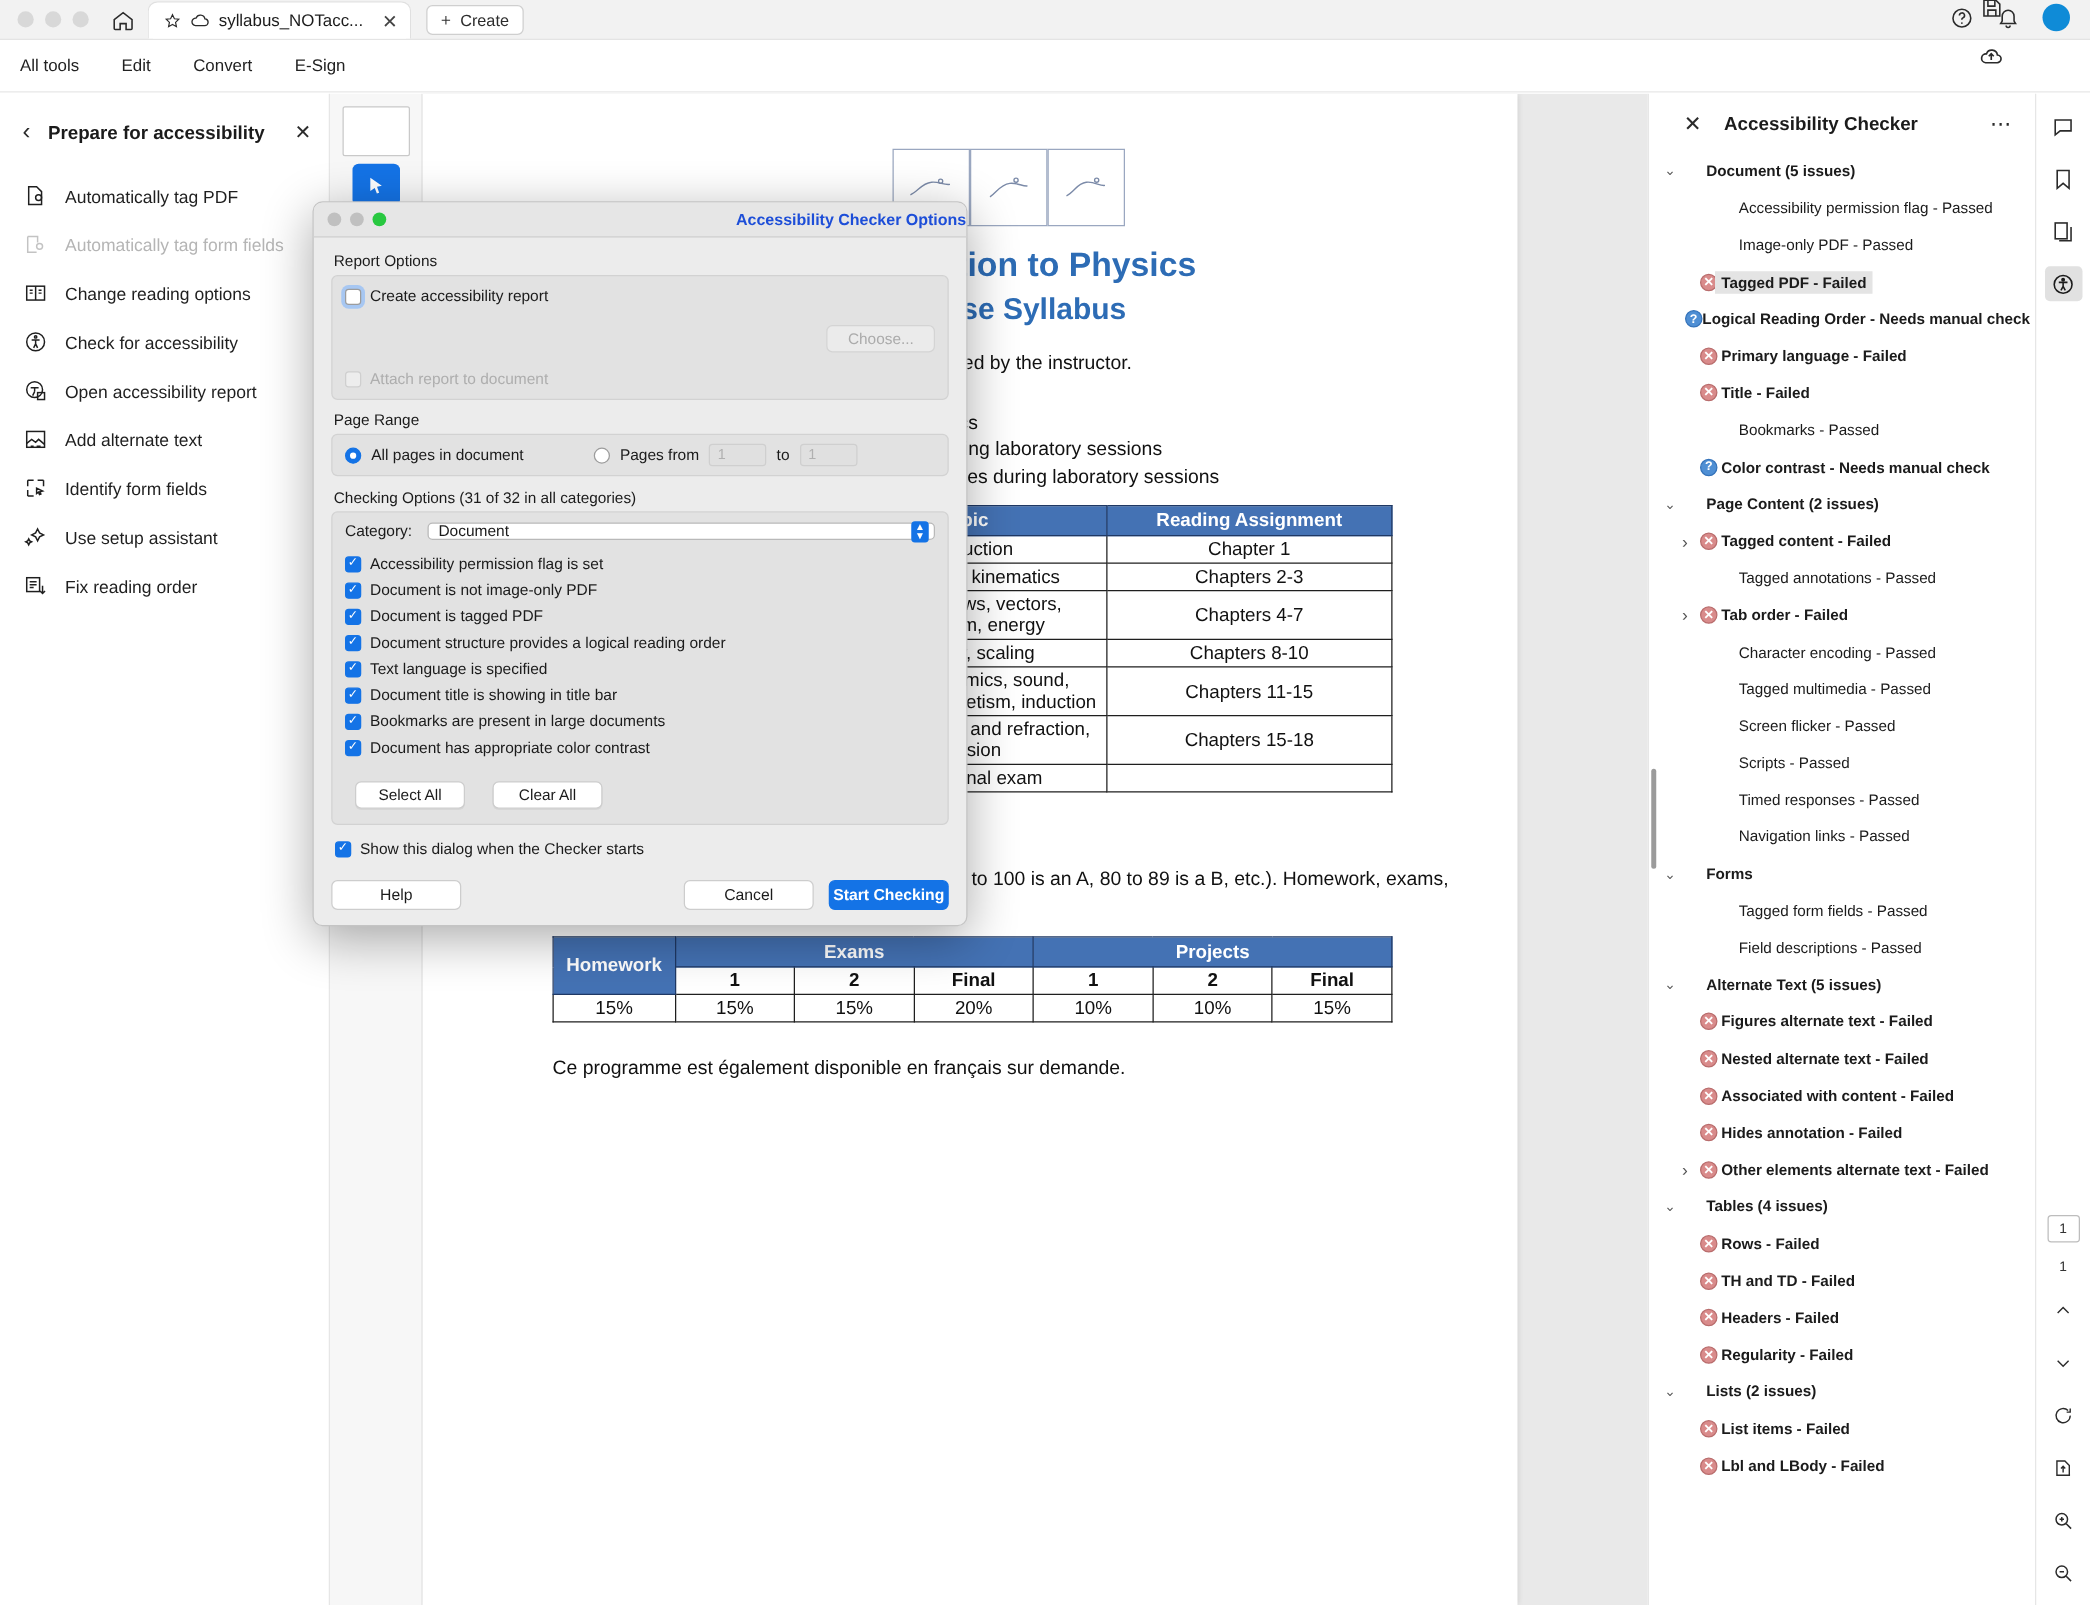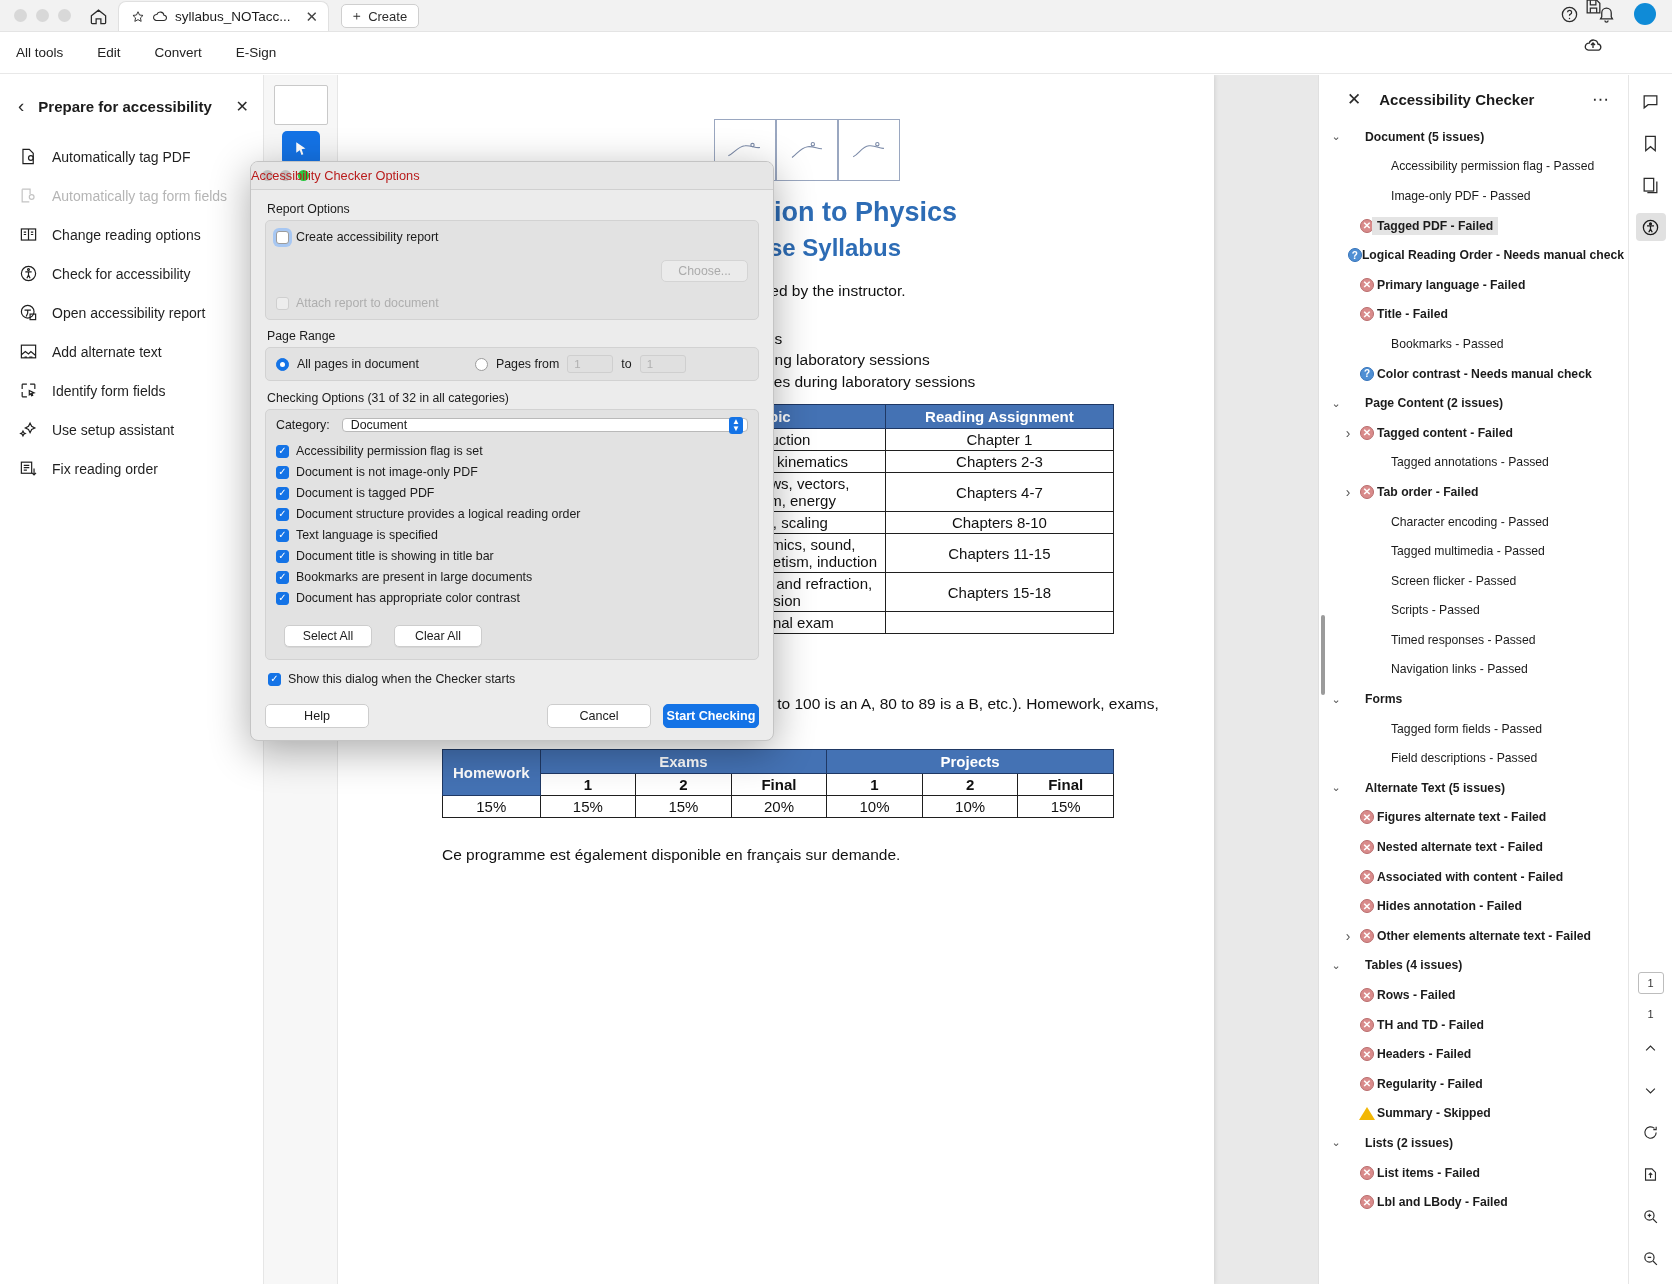--- a/index.html
+++ b/index.html
@@ -108,21 +108,21 @@
   .dialog{
     position:absolute; left:250px; top:161px; width:524px;
     background:#ececec; border-radius:8px; box-shadow:0 10px 40px rgba(0,0,0,.33);
     border:1px solid #c4c4c4; overflow:hidden; z-index:50;
     font-family:"Liberation Sans", sans-serif;
   }
   .dlg-title{ height:28px; background:#e6e6e6; border-bottom:1px solid #d0d0d0; display:flex;align-items:center; position:relative;}
   .dlg-dots{ display:flex;gap:7px; padding-left:11px;}
   .dd{ width:11px;height:11px;border-radius:50%;}
   .dd.g{ background:#c0c0c0;} .dd.y{background:#c0c0c0;} .dd.gr{background:#28c840;}
-  .dlg-title .t{ position:absolute; left:0;right:0;text-align:left;font-size:12.8px;font-weight:normal;color:#b91c1c;}
+  .dlg-title .t{ position:absolute; left:0;right:0;text-align:right;font-size:12.8px;font-weight:bold;color:#1d4ed8;}
   .dlg-body{ padding:10px 14px 12px 14px;}
   .sec-label{ font-size:12.3px; color:#1b1b1b; margin:2px 0 4px 2px;}
   .groupbox{ background:#e2e2e2; border:1px solid #d2d2d2; border-radius:5px; padding:9px 10px;}
   .cbrow{ display:flex; align-items:center; gap:7px; }
   .cb{ width:13px;height:13px;border-radius:3px;border:1px solid #9c9c9c;background:#fff; display:inline-flex;align-items:center;justify-content:center;}
   .cb.on{ background:#1473e6;border-color:#1473e6;}
   .cb.on:after{ content:"✓"; color:#fff;font-size:10px;line-height:1;}
   .cb.focus{ box-shadow:0 0 0 3px #a7c7f2; }
   .cb.dis{ background:#ededed;border-color:#cfcfcf;}
   .cbtxt{ font-size:12.4px; color:#1b1b1b;}
@@ -661,27 +661,20 @@
           </span>
           <span class="txt">Headers - Failed</span>
         </div>
         <div class="rp-row ind1 issue">
           <span class="caret"></span>
           <span class="statico">
             <span class="icn fail">✕</span>
           </span>
           <span class="txt">Regularity - Failed</span>
         </div>
-        <div class="rp-row ind1 issue">
-          <span class="caret"></span>
-          <span class="statico">
-            <span class="icn warn"></span>
-          </span>
-          <span class="txt">Summary - Skipped</span>
-        </div>
         <div class="rp-row ind0 group">
           <span class="caret">⌄</span>
           <span class="statico"></span>
           <span class="txt">Lists (2 issues)</span>
         </div>
         <div class="rp-row ind1 issue">
           <span class="caret"></span>
           <span class="statico">
             <span class="icn fail">✕</span>
           </span>

